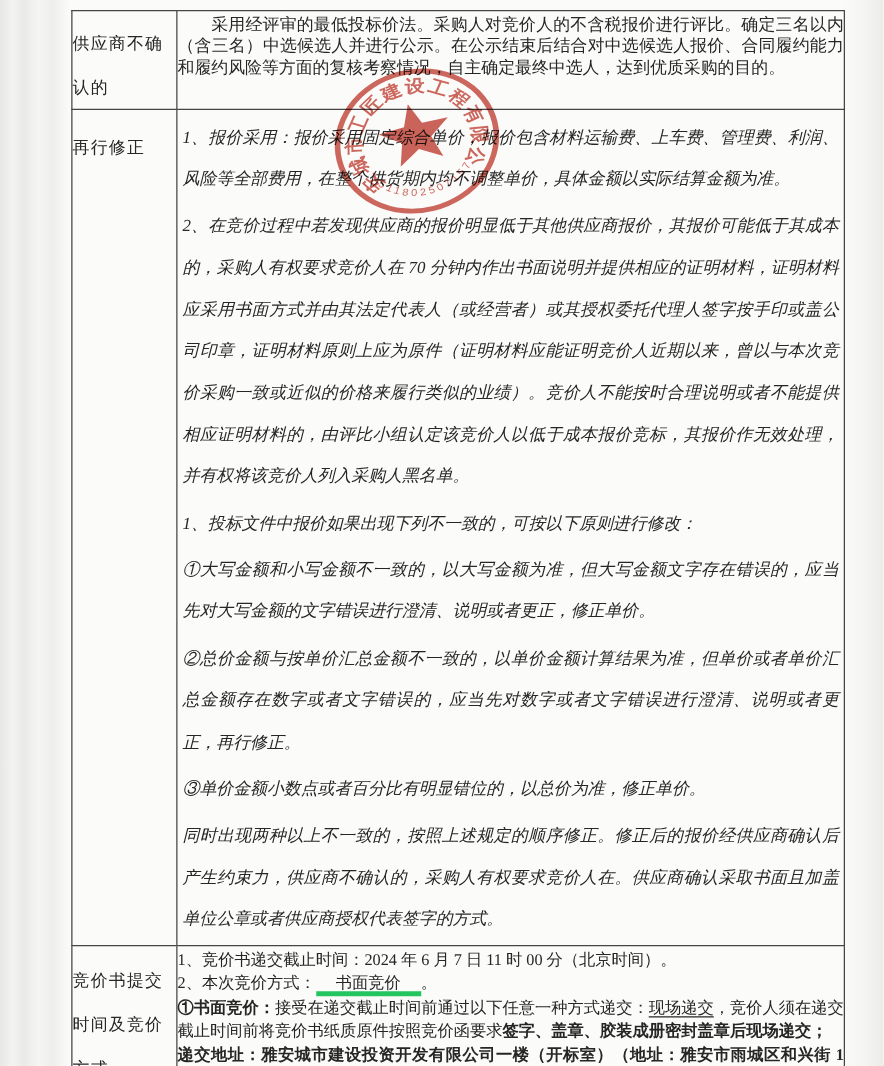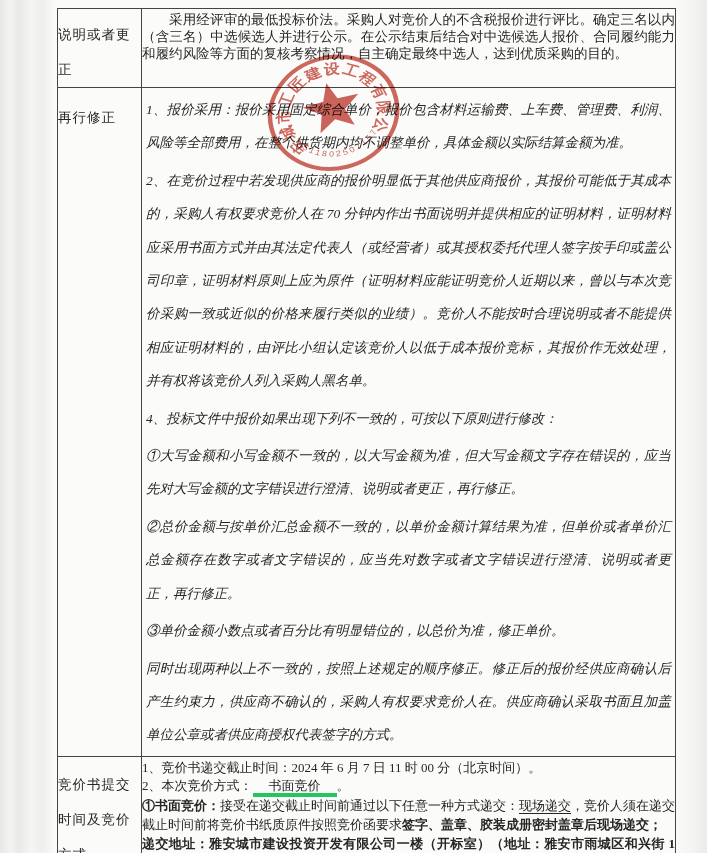--- a/index.html
+++ b/index.html
@@ -76,32 +76,32 @@
 </style>
 </head>
 <body>
 
 <div class="scan-strip-left"></div>
 <div class="scan-strip-right"></div>
 
 <table class="doc">
   <tbody>
       <tr class="r1">
-    <td class="lbl">说明或者更正</td>
+    <td class="lbl">供应商不确认的</td>
     <td class="cnt">
       <p>采用经评审的最低投标价法。采购人对竞价人的不含税报价进行评比。确定三名以内（含三名）中选候选人并进行公示。在公示结束后结合对中选候选人报价、合同履约能力和履约风险等方面的复核考察情况，自主确定最终中选人，达到优质采购的目的。</p>
     </td>
   </tr>
   <tr class="r2">
     <td class="lbl">再行修正</td>
     <td class="cnt">
       <p>1、报价采用：报价采用固定综合单价，报价包含材料运输费、上车费、管理费、利润、风险等全部费用，在整个供货期内均不调整单价，具体金额以实际结算金额为准。</p>
       <p>2、在竞价过程中若发现供应商的报价明显低于其他供应商报价，其报价可能低于其成本的，采购人有权要求竞价人在 70 分钟内作出书面说明并提供相应的证明材料，证明材料应采用书面方式并由其法定代表人（或经营者）或其授权委托代理人签字按手印或盖公司印章，证明材料原则上应为原件（证明材料应能证明竞价人近期以来，曾以与本次竞价采购一致或近似的价格来履行类似的业绩）。竞价人不能按时合理说明或者不能提供相应证明材料的，由评比小组认定该竞价人以低于成本报价竞标，其报价作无效处理，并有权将该竞价人列入采购人黑名单。</p>
-      <p>4、投标文件中报价如果出现下列不一致的，可按以下原则进行修改：</p>
-      <p>①大写金额和小写金额不一致的，以大写金额为准，但大写金额文字存在错误的，应当先对大写金额的文字错误进行澄清、说明或者更正，再行修正。</p>
+      <p>1、投标文件中报价如果出现下列不一致的，可按以下原则进行修改：</p>
+      <p>①大写金额和小写金额不一致的，以大写金额为准，但大写金额文字存在错误的，应当先对大写金额的文字错误进行澄清、说明或者更正，修正单价。</p>
       <p>②总价金额与按单价汇总金额不一致的，以单价金额计算结果为准，但单价或者单价汇总金额存在数字或者文字错误的，应当先对数字或者文字错误进行澄清、说明或者更正，再行修正。</p>
       <p>③单价金额小数点或者百分比有明显错位的，以总价为准，修正单价。</p>
       <p>同时出现两种以上不一致的，按照上述规定的顺序修正。修正后的报价经供应商确认后产生约束力，供应商不确认的，采购人有权要求竞价人在。供应商确认采取书面且加盖单位公章或者供应商授权代表签字的方式。</p>
     </td>
   </tr>
   <tr class="r3">
     <td class="lbl">竞价书提交时间及竞价方式</td>
     <td class="cnt">
       <p>1、竞价书递交截止时间：2024 年 6 月 7 日 11 时 00 分（北京时间）。</p>
       <p><span>2、本次竞价方式：</span><span class="blank-line">书面竞价</span><span>。</span></p>

